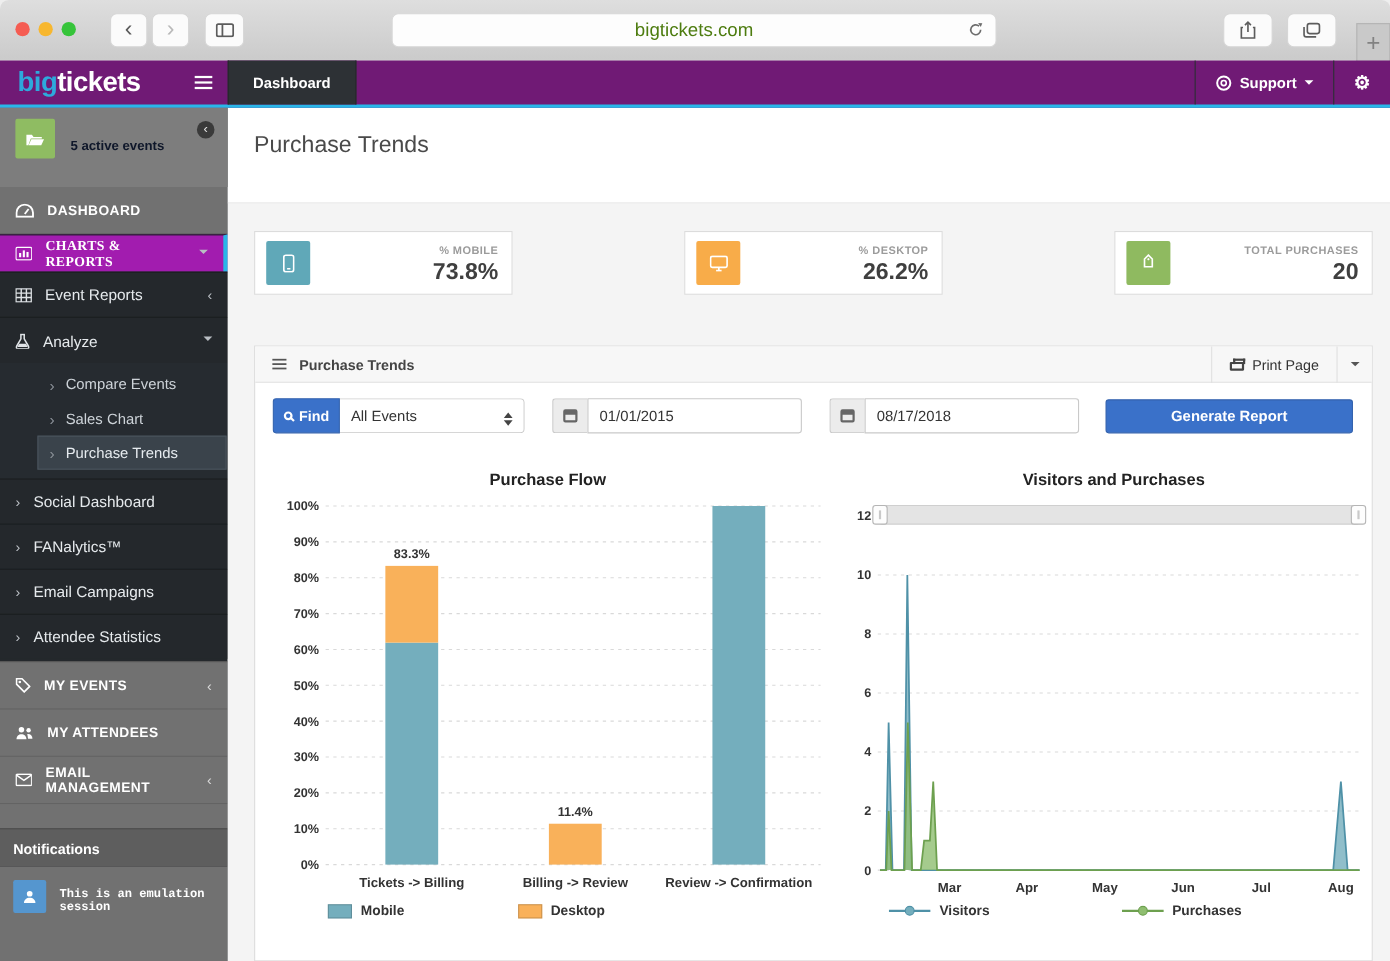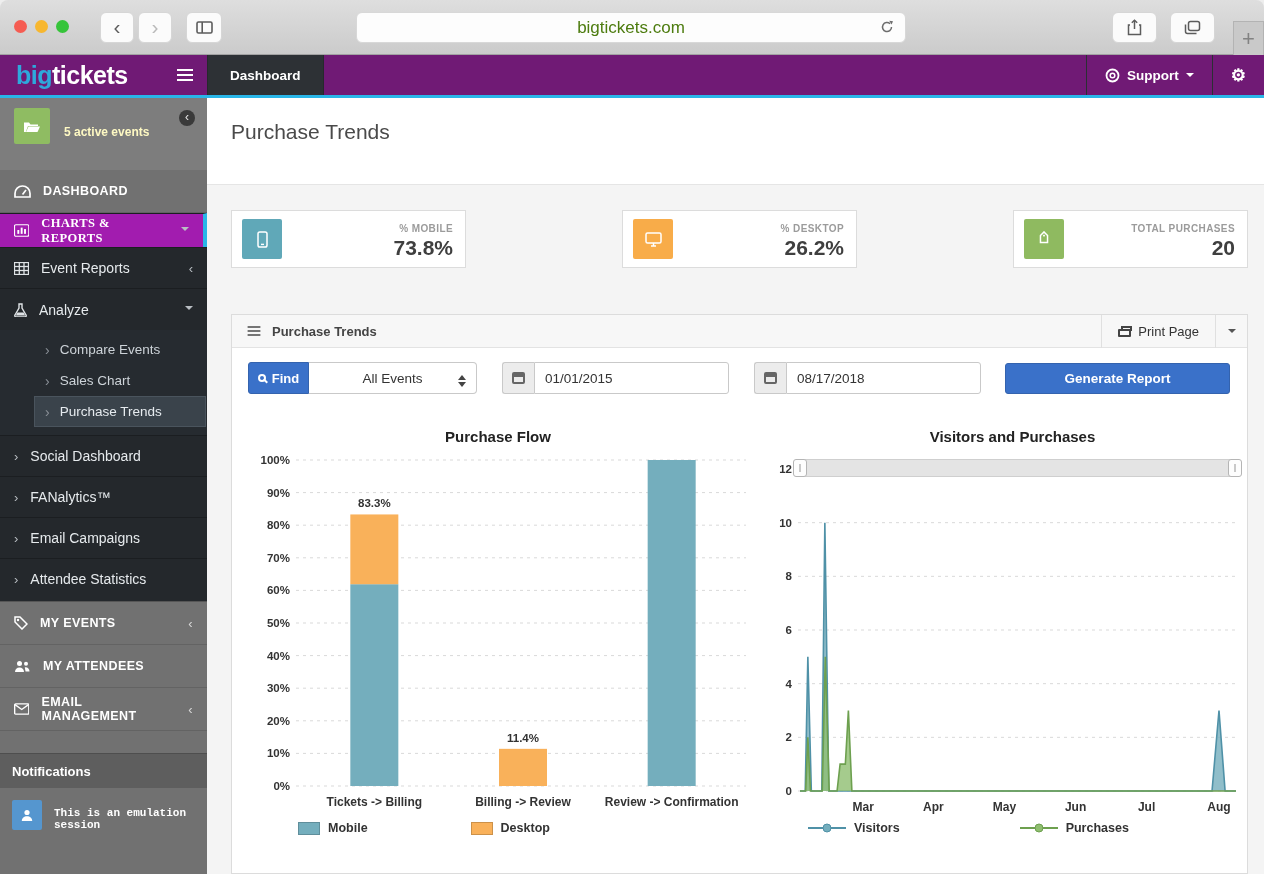--- a/index.html
+++ b/index.html
@@ -32,21 +32,21 @@
   .gear-glyph { font-size:17px; color:#fff; }
 
   
   .shell { display:flex; height:776px; }
   .sidebar { width:207px; flex:0 0 207px; background:#24282c; color:#fff; display:flex; flex-direction:column; }
   .main { flex:1; background:#f4f4f4; overflow:hidden; }
 
   
   .sb-top { height:72px; background:#7d7d7d; position:relative; padding:10px 14px; }
   .sb-top .evicon { width:36px; height:36px; background:#8fbc62; border-radius:2px; display:flex; align-items:center; justify-content:center; }
-  .sb-top .evtext { position:absolute; left:64px; top:27px; font-size:12px; font-weight:bold; color:#fef9c3; }
+  .sb-top .evtext { position:absolute; left:64px; top:27px; font-size:12px; font-weight:bold; color:#0f172a; }
   .sb-collapse { position:absolute; right:12px; top:12px; width:16px; height:16px; border-radius:50%; background:#3a3a3a; color:#e8e8e8; font-size:12px; display:flex; align-items:center; justify-content:center; line-height:1; padding-bottom:2px; }
   .sb-item { display:flex; align-items:center; gap:12px; padding:0 14px; font-size:12.5px; font-weight:bold; letter-spacing:.4px; color:#fff; }
   .sb-item .rt { margin-left:auto; color:#b9bec3; font-size:13px; font-weight:normal; }
   .sb-gray { background:#717171; height:43px; border-bottom:1px solid #626262; }
   .sb-active { background:#a21caf; height:34px; border-right:4px solid #29b6e8; border-top:1px solid #1b1e21;font-family:Liberation Serif, serif; }
   .sb-dark { background:#24282c; height:41px; border-top:1px solid #1b1e21; font-weight:normal; font-size:14px; letter-spacing:0; color:#e6eaed; }
   .sb-sub { background:#262b30; padding:4px 0 8px 0; }
   .sb-subitem { height:31px; display:flex; align-items:center; gap:10px; padding-left:45px; font-size:13.5px; color:#cdd3d8; }
   .sb-subitem .bullet { color:#8a9097; font-size:14px; }
   .sb-subitem.sel { background:#3a434b; border:1px solid #4a545d; margin:0 1px 0 34px; padding-left:10px; color:#e6ebef; }
@@ -71,21 +71,21 @@
   .panel { margin:46px 16px 0 24px; background:#fff; border:1px solid #dcdcdc; height:560px; }
   .panel-hd { height:33px; background:#f7f7f7; border-bottom:1px solid #e3e3e3; display:flex; align-items:center; padding-left:14px; font-size:13px; color:#444; }
   .panel-hd .ttl { font-weight:bold; margin-left:10px; }
   .panel-hd .sp { flex:1; }
   .ph-btn { height:33px; display:flex; align-items:center; gap:7px; padding:0 16px; border-left:1px solid #e0e0e0; color:#333; font-size:13px; }
   .ph-caret { width:32px; justify-content:center; padding:0; color:#555; }
 
   .filters { display:flex; align-items:center; padding:14px 17px 14px 16px; }
   .btn-blue { background:#3a71c9; border:1px solid #3463ae; color:#fff; font-weight:bold; font-size:13px; display:flex; align-items:center; justify-content:center; gap:6px; }
   .find-btn { width:61px; height:32px; border-radius:3px 0 0 3px; }
-  .select { width:168px; height:32px; border:1px solid #c9c9c9; border-left:none; border-radius:0 4px 4px 0; display:flex; align-items:center; padding:0 10px; font-size:13.5px; color:#333; position:relative;justify-content:center; }
+  .select { width:168px; height:32px; border:1px solid #c9c9c9; border-left:none; border-radius:0 4px 4px 0; display:flex; align-items:center; padding:0 10px; font-size:13.5px; color:#333; position:relative; }
   .updown { position:absolute; right:10px; top:8px; display:flex; flex-direction:column; gap:2px; }
   .tri-up { width:0;height:0;border:4px solid transparent;border-bottom:5px solid #444; }
   .tri-dn { width:0;height:0;border:4px solid transparent;border-top:5px solid #444; }
   .dategrp { display:flex; height:32px; margin-left:25px; }
   .dategrp .addon { width:32px; background:#ececec; border:1px solid #c9c9c9; border-right:none; border-radius:3px 0 0 3px; display:flex; align-items:center; justify-content:center; }
   .dategrp input { width:195px; border:1px solid #c9c9c9; border-radius:0 3px 3px 0; padding:0 10px; font-size:13.5px; color:#333; font-family:"Liberation Sans",sans-serif; outline:none; }
   .gen-btn { margin-left:auto; width:225px; height:31px; border-radius:3px; font-size:13.5px; }
   .i-cal { width:13px; height:12px; border:2px solid #666; border-top:5px solid #666; border-radius:2px; }
   .i-search { width:8px; height:8px; border:2px solid #fff; border-radius:50%; position:relative; display:inline-block; }
   .i-search::after { content:""; position:absolute; width:5px; height:2px; background:#fff; right:-4px; bottom:-2px; transform:rotate(45deg); }

